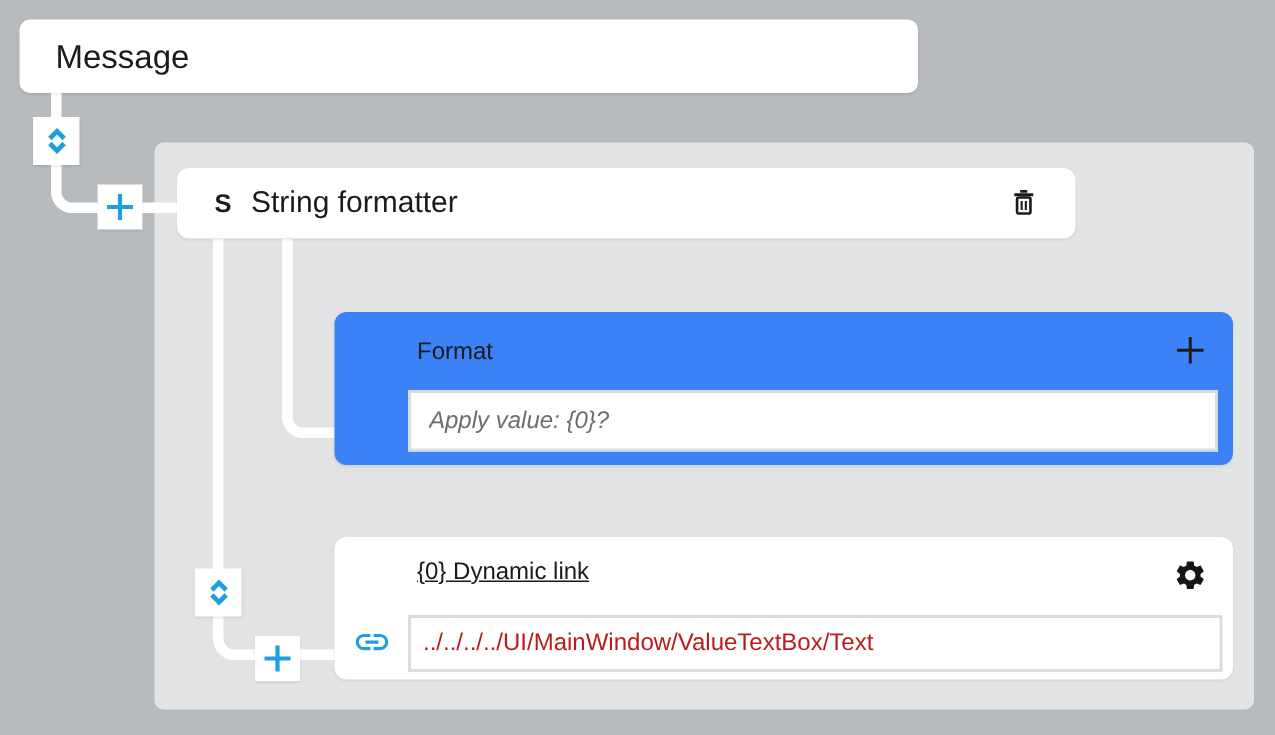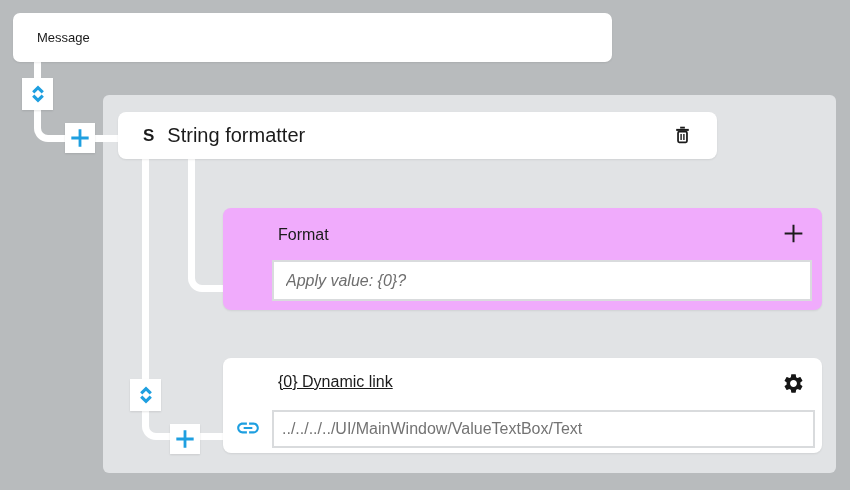--- a/index.html
+++ b/index.html
@@ -45,42 +45,42 @@
   .chev2{left:130px;top:379px;width:31px;height:32px;}
   .plus1{left:65px;top:123px;width:30px;height:30px;}
   .plus2{left:170px;top:424px;width:30px;height:30px;}
 
   
   .message-bar{
     position:absolute;left:13px;top:13px;width:599px;height:49px;
     background:#fff;border-radius:7px;
     display:flex;align-items:center;
     padding:0 0 0 24px;box-sizing:border-box;
-    font-size:13px;
+    font-size:22px;
     box-shadow:0 1px 2px rgba(0,0,0,.08);
     cursor:pointer;
   }
 
   
   .sf-card{
     position:absolute;left:118px;top:112px;width:599px;height:47px;
     background:#fff;border-radius:8px;
     display:flex;align-items:center;gap:13px;
     padding:0 22px 0 25px;box-sizing:border-box;
     box-shadow:0 1px 2px rgba(0,0,0,.08);
     cursor:pointer;
   }
   .sf-letter{font-weight:bold;font-size:17px;}
   .sf-title{font-size:20px;}
   .sf-trash{margin-left:auto;background:none;border:none;padding:2px;cursor:pointer;display:flex;}
 
   
   .format-card{
     position:absolute;left:223px;top:208px;width:599px;height:102px;
-    background:#f0abfc;border-radius:8px;
+    background:#3b82f6;border-radius:8px;
     box-shadow:0 1px 2px rgba(0,0,0,.08);
   }
   .format-label{position:absolute;left:55px;top:18px;font-size:16px;}
   .format-add{position:absolute;right:14px;top:11px;background:none;border:none;padding:2px;cursor:pointer;display:flex;}
   .format-input{
     position:absolute;left:49px;top:52px;width:540px;height:41px;
     box-sizing:border-box;border:2px solid #d9dbdd;background:#fff;
     font-family:"Liberation Sans", sans-serif;
     font-size:16px;padding:16px 12px;color:#1b1b1b;outline:none;
   }
@@ -92,21 +92,21 @@
     background:#fff;border-radius:8px;
     box-shadow:0 1px 2px rgba(0,0,0,.08);
   }
   .dyn-label{position:absolute;left:55px;top:15px;font-size:16px;text-decoration:underline;}
   .dyn-gear{position:absolute;right:15px;top:12px;background:none;border:none;padding:2px;cursor:pointer;display:flex;}
   .dyn-linkicon{position:absolute;left:12px;top:57px;display:flex;}
   .dyn-input{
     position:absolute;left:49px;top:52px;width:543px;height:38px;
     box-sizing:border-box;border:2px solid #d9dbdd;background:#fff;
     font-family:"Liberation Sans", sans-serif;
-    font-size:16px;padding:0 8px;color:#737373;outline:none;
+    font-size:16px;padding:0 8px;color:#b91c1c;outline:none;
   }
 </style>
 </head>
 <body>
 
 <div class="stage">
 
   <div class="panel"></div>
 
   <div class="conn L conn1"></div>

